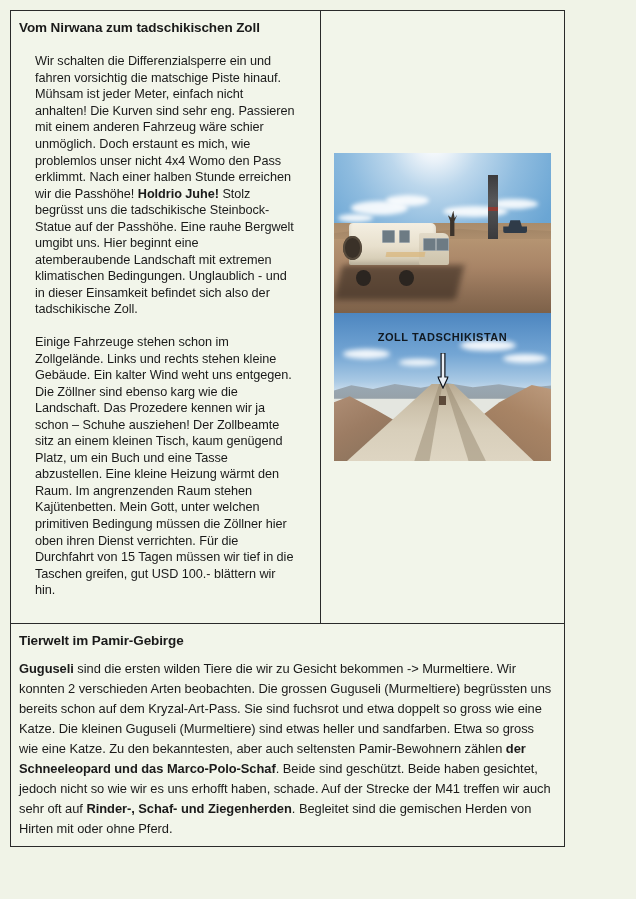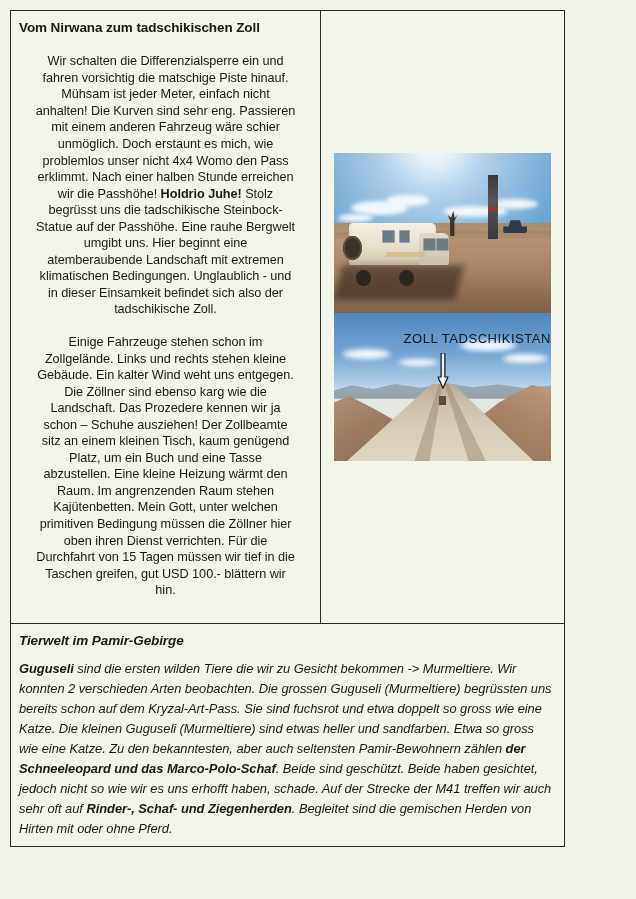--- a/index.html
+++ b/index.html
@@ -60,31 +60,29 @@
   }
 
   .body-text {
     font-size: 12.7px;
     line-height: 16.55px;
     text-align: left;
     letter-spacing: -0.05px;
   }
   .body-text p {
     margin: 16px;
-    text-align: center;
   }
   .body-text b {
     font-weight: bold;
   }
 
   
   .bottom-row {
     border-top: 1px solid #2a2a2a;
     padding: 6px 8px 7px 8px;
-    font-style: italic;
   }
   .bottom-row .section-title {
     margin: 2px 0 9px 0;
   }
   .bottom-text {
     font-size: 12.9px;
     line-height: 20px;
     letter-spacing: -0.05px;
   }
 
@@ -276,23 +274,23 @@
     clip-path: polygon(48.5% 0, 50% 0, 44% 100%, 37% 100%);
   }
   .p2-rut-b {
     left: 0; right: 0; height: 52%;
     clip-path: polygon(51% 0, 52.5% 0, 70% 100%, 62% 100%);
   }
   .p2-label {
     position: absolute;
     left: 0; right: 0;
     top: 12%;
-    text-align: right;
-    font-size: 13px;
-    font-weight: normal;
+    text-align: center;
+    font-size: 11px;
+    font-weight: bold;
     letter-spacing: 0.55px;
     color: #101820;
     font-family: "Liberation Sans", sans-serif;
   }
   .p2-arrow {
     position: absolute;
     left: 50%;
     top: 27%;
     transform: translateX(-50%);
     width: 11px;

